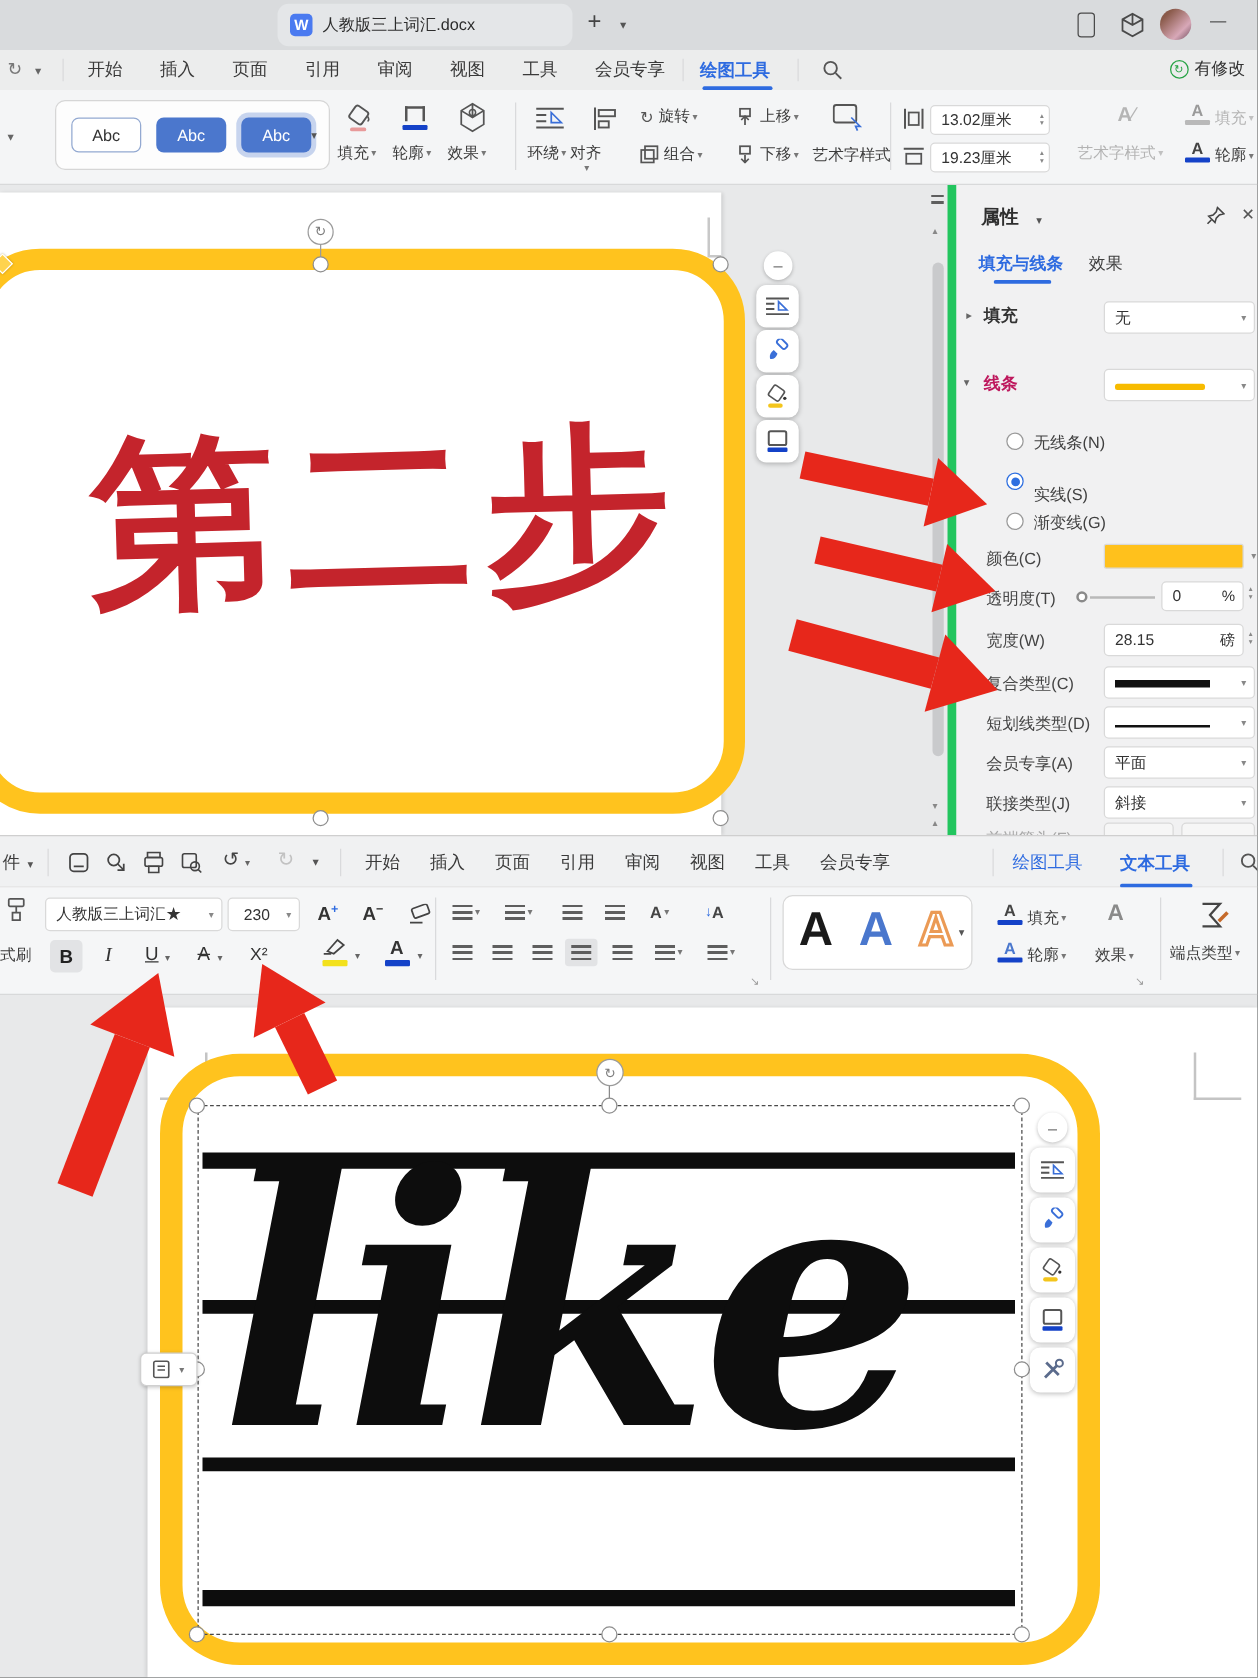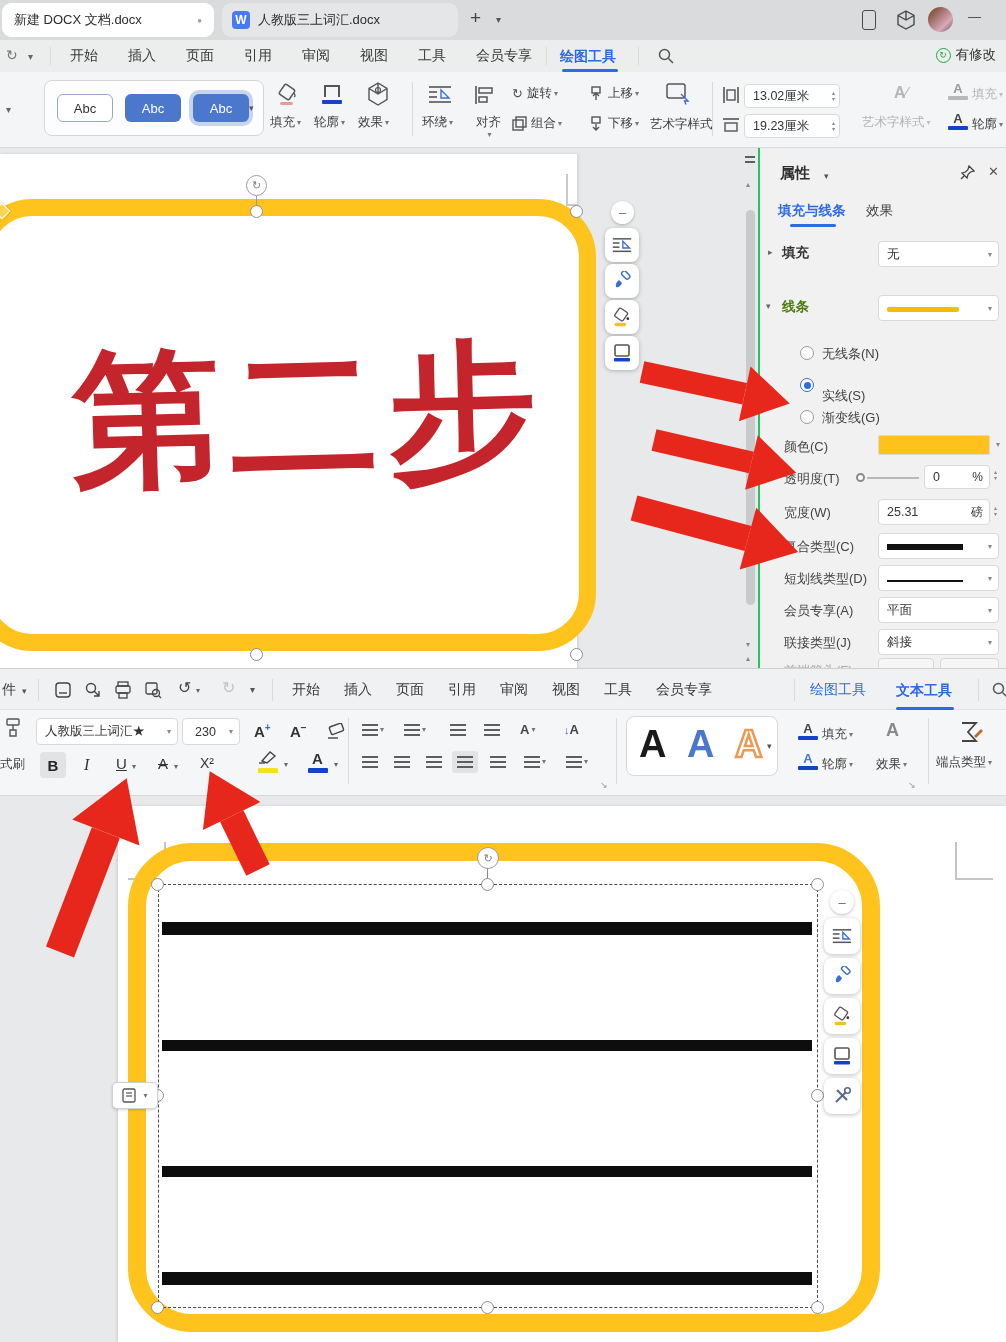--- a/index.html
+++ b/index.html
@@ -33,24 +33,20 @@
   .mtab{white-space:nowrap;font-size:14px;color:#3a3a3a;cursor:default;}
   .menu-blue{color:#2e6be0;}
   svg{display:block;}
 </style>
 </head>
 <body>
 
 <div id="app">
 
   <div class="abs" style="left:0;top:0;width:1006px;height:40px;background:#d9dbdd;">
-    <div class="abs f" style="left:2px;top:3px;width:212px;height:34px;background:#fff;border-radius:9px;padding:0 12px;">
-      <span style="font-size:13px;color:#2c2c2c;flex:1;white-space:nowrap;overflow:hidden;">新建 DOCX 文档.docx</span>
-      <span style="font-size:8px;color:#9aa0a6;">●</span>
-    </div>
     <div class="abs f" style="left:222px;top:3px;width:236px;height:34px;background:#e4e6e8;border-radius:9px;padding:0 10px;">
       <span style="width:18px;height:18px;background:#4a7af0;color:#fff;border-radius:4px;font-size:12px;font-weight:700;display:flex;align-items:center;justify-content:center;margin-right:8px;">W</span>
       <span style="font-size:13px;color:#2c2c2c;white-space:nowrap;overflow:hidden;">人教版三上词汇.docx</span>
     </div>
     <span class="abs" style="left:470px;top:7px;font-size:19px;color:#444;">+</span>
     <span class="abs" style="left:496px;top:14px;font-size:10px;color:#555;">▾</span>
     <span class="abs" style="left:862px;top:10px;width:14px;height:20px;border:1.5px solid #4a4a4a;border-radius:3px;"></span>
     <svg class="abs" style="left:896px;top:9px;" width="20" height="22" viewBox="0 0 20 22">
       <path d="M10 2 L18 6.5 L18 15.5 L10 20 L2 15.5 L2 6.5 Z M10 2 L10 11 M2 6.5 L10 11 L18 6.5" fill="none" stroke="#4a4a4a" stroke-width="1.4"></path>
     </svg>
@@ -133,21 +129,21 @@
     </svg>
     <div class="abs f" style="left:422px;top:42px;">
       <span class="lbl">环绕</span>
         <span class="chev">▾</span>
     </div>
     <svg class="abs" style="left:474px;top:13px;" width="22" height="20" viewBox="0 0 22 20">
       <line x1="2" y1="1" x2="2" y2="19" stroke="#555" stroke-width="1.6"></line>
       <rect x="5" y="3" width="13" height="5" fill="none" stroke="#555" stroke-width="1.5"></rect>
       <rect x="5" y="12" width="8" height="5" fill="none" stroke="#555" stroke-width="1.5"></rect>
     </svg>
-    <div class="abs f" style="left:476px;top:42px;flex-direction:column;">
+    <div class="abs f" style="left:456px;top:42px;flex-direction:column;">
       <span class="lbl">对齐</span>
         <span class="chev">▾</span>
     </div>
 
     <div class="abs f" style="left:512px;top:13px;">
       <span style="font-size:13px;color:#555;margin-right:4px;">↻</span>
       <span class="lbl">旋转</span>
         <span class="chev">▾</span>
     </div>
     <div class="abs f" style="left:512px;top:43px;">
@@ -276,41 +272,41 @@
       </svg>
     </div>
 
     <div class="abs lines-icon" style="left:745px;top:8px;width:10px;height:8px;"></div>
     <span class="abs" style="left:746px;top:32px;font-size:8px;color:#888;">▴</span>
     <div class="abs" style="left:746px;top:62px;width:9px;height:395px;background:#c9cacc;border-radius:5px;"></div>
     <span class="abs" style="left:746px;top:492px;font-size:8px;color:#888;">▾</span>
     <span class="abs" style="left:746px;top:506px;font-size:8px;color:#888;">▴</span>
   </div>
 
-  <div class="abs" style="left:758px;top:148px;width:248px;height:520px;background:#f1f1f2;border-left:2px solid #22c55e;overflow:hidden;">
+  <div class="abs" style="left:758px;top:148px;width:248px;height:520px;background:#f1f1f2;border-left:7px solid #22c55e;overflow:hidden;">
     <span class="abs" style="left:20px;top:16px;font-size:15px;font-weight:600;color:#2f2f2f;">属性</span>
     <span class="abs" style="left:64px;top:23px;font-size:9px;color:#555;">▾</span>
     <svg class="abs" style="left:200px;top:17px;" width="15" height="15" viewBox="0 0 15 15">
       <path d="M9 1 L14 6 L10.5 7 L8 9.5 L7 13 L2 8 L5.5 7 L8 4.5 Z M4 11 L1 14" fill="none" stroke="#444" stroke-width="1.3"></path>
     </svg>
     <span class="abs" style="left:228px;top:16px;font-size:13px;color:#555;">✕</span>
 
     <span class="abs" style="left:18px;top:54px;font-size:13.5px;font-weight:700;color:#2e6be0;">填充与线条</span>
     <div class="abs" style="left:30px;top:76px;width:46px;height:3px;background:#2e6be0;border-radius:2px;"></div>
     <span class="abs" style="left:106px;top:54px;font-size:13.5px;color:#404040;">效果</span>
 
     <span class="abs" style="left:8px;top:99px;font-size:9px;color:#666;">▸</span>
     <span class="abs" style="left:22px;top:96px;font-size:13.5px;font-weight:700;color:#333;">填充</span>
     <div class="sel" style="left:118px;top:93px;width:121px;height:26px;">
       <span class="tx">无</span>
         <span class="cv">▾</span>
     </div>
 
     <span class="abs" style="left:6px;top:153px;font-size:9px;color:#666;">▾</span>
-    <span class="abs" style="left:22px;top:150px;font-size:13.5px;font-weight:700;color:#4d7c0f;">线条</span>
+    <span class="abs" style="left:22px;top:150px;font-size:13.5px;font-weight:700;color:#be185d;">线条</span>
     <div class="sel" style="left:118px;top:147px;width:121px;height:26px;">
       <span class="tx"><span style="display:inline-block;width:72px;height:5px;background:#f7bb00;border-radius:2px;"></span></span>
       <span class="cv">▾</span>
     </div>
 
     <span class="rad" style="left:40px;top:198px;"></span>
     <span class="rlab" style="left:62px;top:197px;">无线条(N)</span>
     <span class="rad on" style="left:40px;top:230px;"></span>
     <span class="rlab" style="left:62px;top:239px;">实线(S)</span>
     <span class="rad" style="left:40px;top:262px;"></span>
@@ -327,21 +323,21 @@
       <span class="tx">0</span>
       <span style="font-size:12px;color:#333;margin-right:6px;">%</span>
     </div>
     <span class="spcol" style="left:234px;top:321px;">
         <span>▴</span>
         <span>▾</span>
       </span>
 
     <span class="plab" style="left:24px;top:356px;">宽度(W)</span>
     <div class="sel" style="left:118px;top:351px;width:112px;height:26px;">
-      <span class="tx">25.31</span>
+      <span class="tx">28.15</span>
       <span style="font-size:12px;color:#333;margin-right:6px;">磅</span>
     </div>
     <span class="spcol" style="left:234px;top:357px;">
         <span>▴</span>
         <span>▾</span>
       </span>
 
     <span class="plab" style="left:24px;top:390px;">复合类型(C)</span>
     <div class="sel" style="left:118px;top:385px;width:121px;height:26px;">
       <span class="tx"><span style="display:inline-block;width:76px;height:6px;background:#111;"></span></span>
@@ -572,20 +568,21 @@
     <div class="abs" style="left:955px;top:46px;width:1.5px;height:38px;background:#c4c4c4;"></div>
     <div class="abs" style="left:955px;top:82px;width:38px;height:1.5px;background:#c4c4c4;"></div>
 
     <div class="abs" style="left:128px;top:47px;width:752px;height:489px;border:18px solid #ffc31e;border-radius:64px;background:#fff;"></div>
 
     <div class="abs" style="left:162px;top:126px;width:650px;height:13px;background:#0d0d0d;"></div>
     <div class="abs" style="left:162px;top:244px;width:650px;height:11px;background:#0d0d0d;"></div>
     <div class="abs" style="left:162px;top:370px;width:650px;height:11px;background:#0d0d0d;"></div>
     <div class="abs" style="left:162px;top:476px;width:650px;height:13px;background:#0d0d0d;"></div>
 
+    <div class="abs" style="left:176px;top:108px;font-family:'DejaVu Serif',serif;font-style:italic;font-weight:700;font-size:278px;line-height:1;color:#0d0d0d;letter-spacing:-6px;white-space:nowrap;">like</div>
 
     <div class="abs" style="left:158px;top:88px;width:660px;height:424px;border:1.5px dashed #4a4a4a;"></div>
     <div class="abs" style="left:487px;top:72px;width:1px;height:16px;background:#8a8a8a;"></div>
     <div class="abs f" style="left:477px;top:51px;width:22px;height:22px;border:1.5px solid #9b9b9b;border-radius:50%;background:#fff;justify-content:center;">
       <span style="font-size:11px;color:#7c7c7c;">↻</span>
     </div>
     <div class="hd" style="left:151px;top:82px;"></div>
     <div class="hd" style="left:481px;top:82px;"></div>
     <div class="hd" style="left:811px;top:82px;"></div>
     <div class="hd" style="left:151px;top:293px;"></div>

